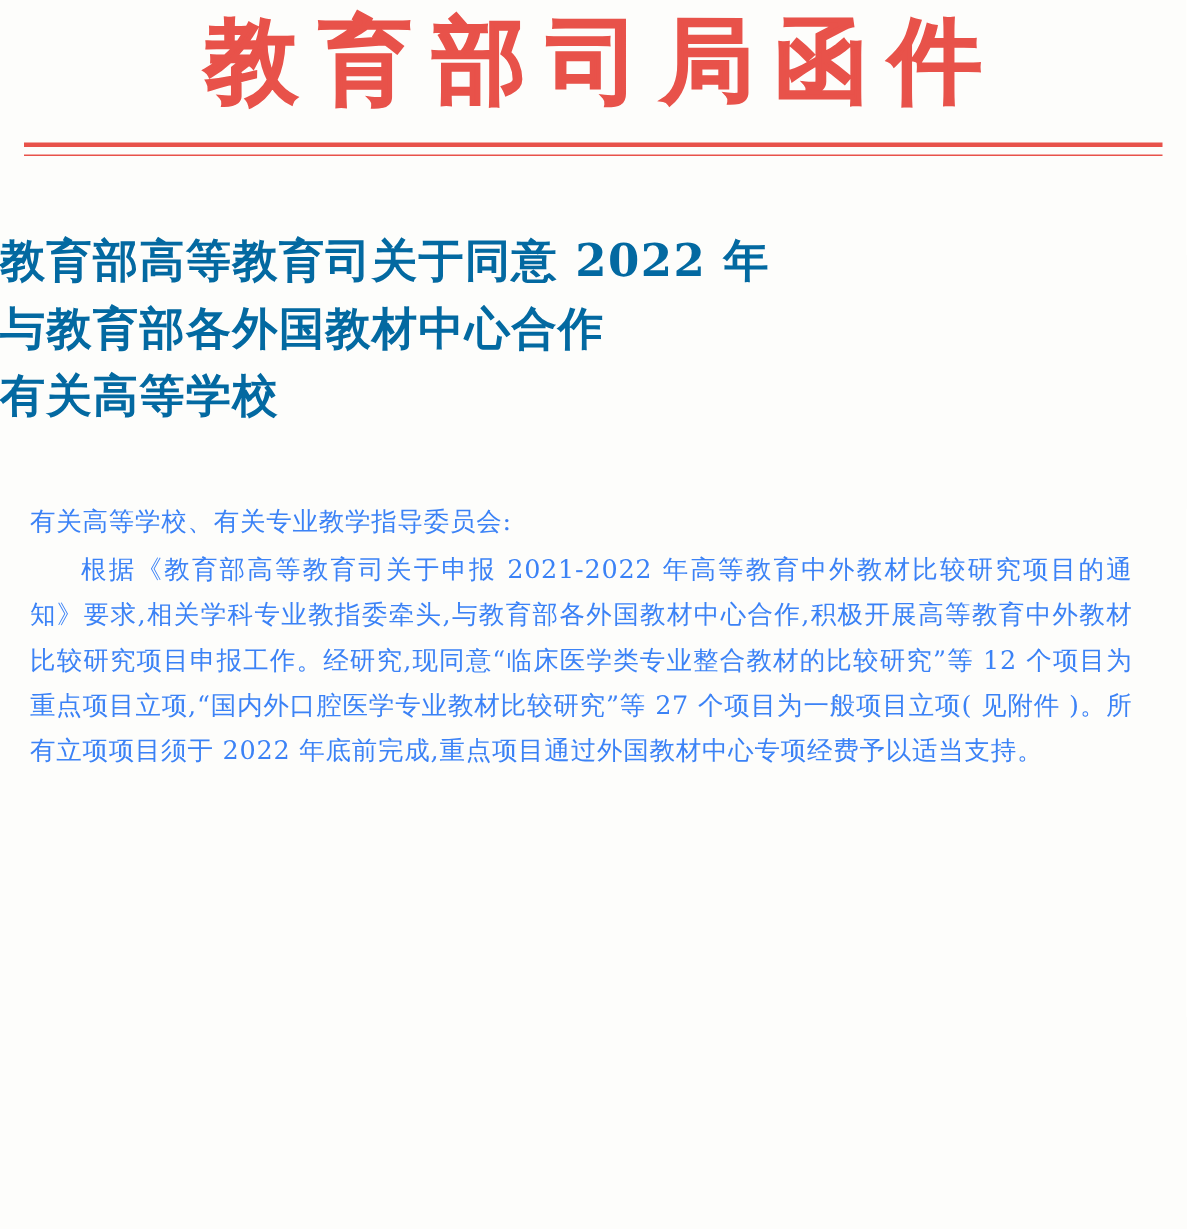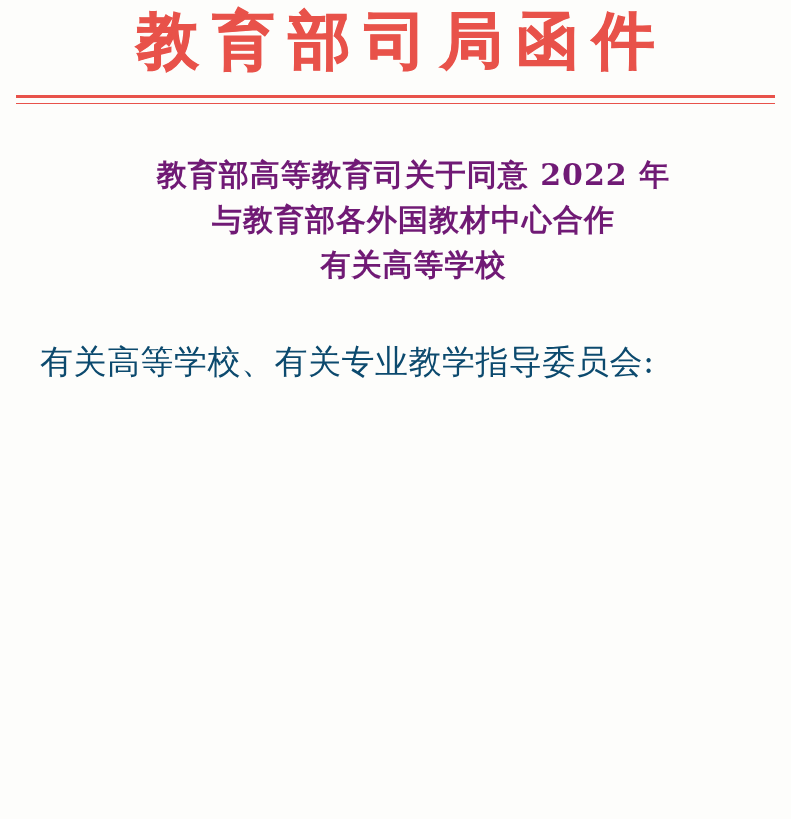--- a/index.html
+++ b/index.html
@@ -50,41 +50,39 @@
   .rule-thin {
     height: 1px;
     background: #e8524a;
     width: 100%;
     margin-top: 5px;
   }
 
   
   .doc-title {
     margin-top: 48px;
-    text-align: center;
     font-family: "DejaVu Serif", "Liberation Serif", serif;
     font-weight: 700;
     font-size: 30px;
     line-height: 1.5;
-    color: #701a75;
+    color: #0369a1;
     letter-spacing: 1px;
-    margin-left: 36px;
   }
   .doc-title-line {
     display: block;
     white-space: nowrap;
   }
 
   
   .body-block {
-    margin: 46px 36px 0 40px;
+    margin: 46px 36px 0 20px;
     font-family: "DejaVu Serif", "Liberation Serif", serif;
-    font-size: 33px;
+    font-size: 17px;
     line-height: 1.78;
-    color: #0c4a6e;
+    color: #3b82f6;
     letter-spacing: 0.5px;
     text-align: justify;
     text-justify: inter-ideograph;
   }
   .salutation {
     margin: 0 0 2px 0;
   }
   .para {
     margin: 0;
     text-indent: 2em;
@@ -104,15 +102,16 @@
   </div>
 
   <div class="doc-title">
     <span class="doc-title-line">教育部高等教育司关于同意 2022 年</span>
     <span class="doc-title-line">与教育部各外国教材中心合作</span>
     <span class="doc-title-line">有关高等学校</span>
   </div>
 
   <div class="body-block">
     <p class="salutation">有关高等学校、有关专业教学指导委员会:</p>
+    <p class="para">根据《教育部高等教育司关于申报 2021-2022 年高等教育中外教材比较研究项目的通知》要求,相关学科专业教指委牵头,与教育部各外国教材中心合作,积极开展高等教育中外教材比较研究项目申报工作。经研究,现同意“临床医学类专业整合教材的比较研究”等 12 个项目为重点项目立项,“国内外口腔医学专业教材比较研究”等 27 个项目为一般项目立项( 见附件 )。所有立项项目须于 2022 年底前完成,重点项目通过外国教材中心专项经费予以适当支持。</p>
   </div>
 
 </div>
 
 </body></html>

